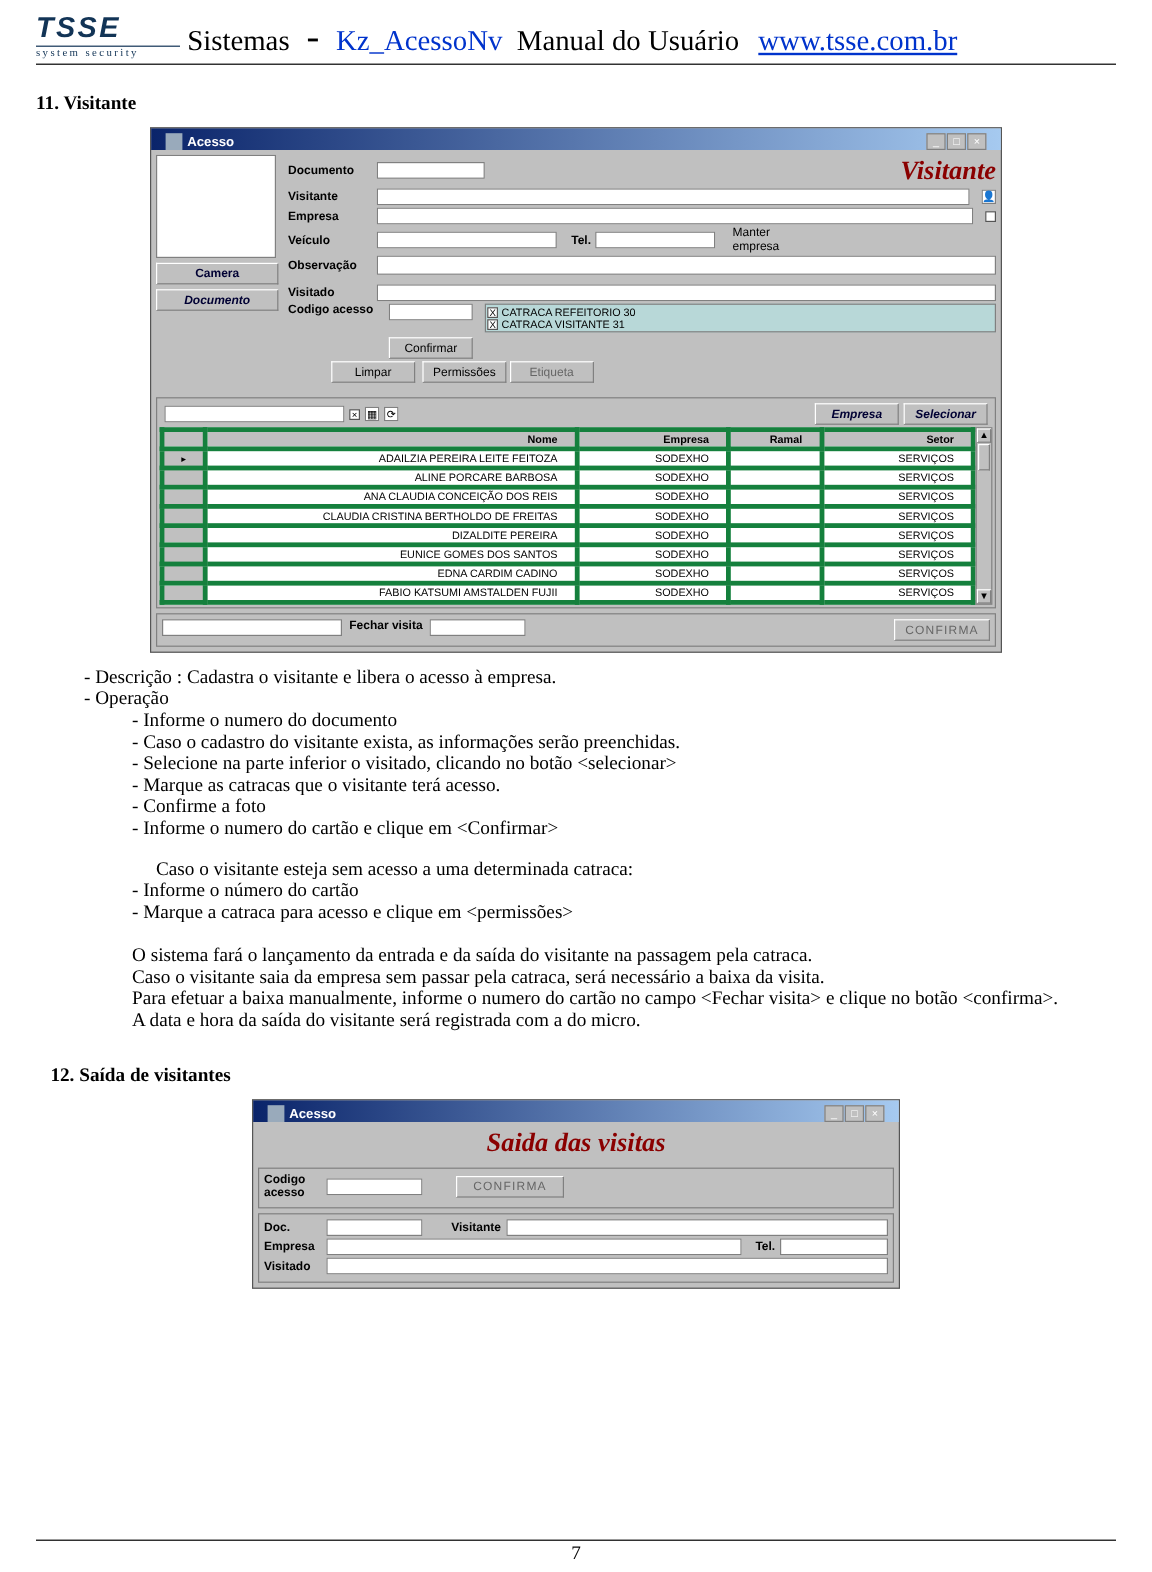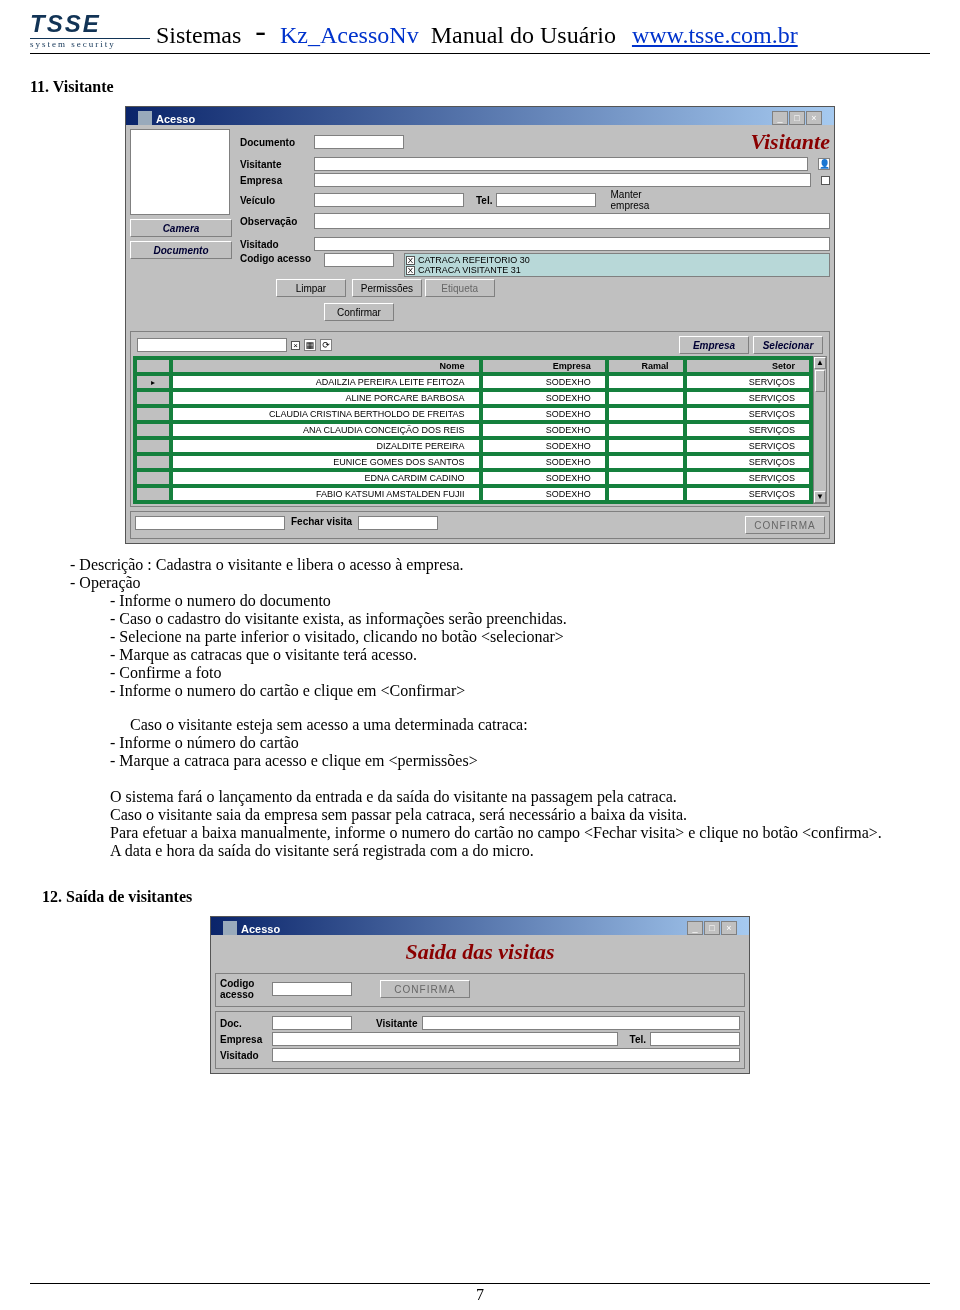--- a/index.html
+++ b/index.html
@@ -95,21 +95,21 @@
       <div class="titlebar-btns">
         <div class="tb-btn">_</div>
         <div class="tb-btn">□</div>
         <div class="tb-btn">×</div>
       </div>
     </div>
 
     <div style="display:flex;">
       <div style="width:110px; padding:4px; display:flex; flex-direction:column; gap:4px; align-items:stretch;">
         <div class="photo-box"></div>
-        <div class="btn" style="font-style:italic; font-weight:bold; color:#003; justify-content:center;">Camera</div>
+        <div class="btn" style="font-weight:bold; color:#003; justify-content:center;">Camera</div>
         <div class="btn" style="font-style:italic; font-weight:bold; color:#003; justify-content:center;">Documento</div>
       </div>
       <div style="flex:1; padding:4px;">
         <div class="row">
           <span class="lbl" style="width:70px">Documento</span>
           <div class="field" style="width:90px"></div>
           <span style="flex:1"></span>
           <span class="banner">Visitante</span>
         </div>
         <div class="row">
@@ -146,33 +146,33 @@
             <div class="listbox-row">
                 <span class="chk">X</span>
                 <span>CATRACA REFEITORIO 30</span>
               </div>
             <div class="listbox-row">
                 <span class="chk">X</span>
                 <span>CATRACA VISITANTE 31</span>
               </div>
           </div>
         </div>
+        <div class="row" style="margin-top:4px">
+          <span style="width:80px"></span>
+          <div class="btn" style="width:70px; justify-content:center">Confirmar</div>
+        </div>
         <div class="row">
           <span style="width:34px"></span>
           <div style="display:flex; gap:6px; width:100%">
             <div class="btn" style="width:70px; justify-content:center">Limpar</div>
             <div>
               <div class="btn" style="width:70px; justify-content:center; margin-bottom:2px">Permissões</div>
               <div class="btn btn-grey" style="width:70px; justify-content:center">Etiqueta</div>
             </div>
           </div>
-        </div>
-        <div class="row" style="margin-top:4px">
-          <span style="width:80px"></span>
-          <div class="btn" style="width:70px; justify-content:center">Confirmar</div>
         </div>
       </div>
     </div>
 
     <div class="panel" style="padding:2px;">
       <div class="toolbar-row">
         <div class="field" style="width:150px"></div>
         <div class="chk">×</div>
         <div class="small-img">▦</div>
         <div class="small-img">⟳</div>
@@ -203,28 +203,28 @@
                 </tr>
                 <tr>
                   <td class="rh"></td>
                   <td>ALINE PORCARE BARBOSA</td>
                   <td>SODEXHO</td>
                   <td></td>
                   <td>SERVIÇOS</td>
                 </tr>
                 <tr>
                   <td class="rh"></td>
+                  <td>ANA CLAUDIA CONCEIÇÃO DOS REIS</td>
+                  <td>SODEXHO</td>
+                  <td></td>
+                  <td>SERVIÇOS</td>
+                </tr>
+                <tr>
+                  <td class="rh"></td>
                   <td>CLAUDIA CRISTINA BERTHOLDO DE FREITAS</td>
-                  <td>SODEXHO</td>
-                  <td></td>
-                  <td>SERVIÇOS</td>
-                </tr>
-                <tr>
-                  <td class="rh"></td>
-                  <td>ANA CLAUDIA CONCEIÇÃO DOS REIS</td>
                   <td>SODEXHO</td>
                   <td></td>
                   <td>SERVIÇOS</td>
                 </tr>
                 <tr>
                   <td class="rh"></td>
                   <td>DIZALDITE PEREIRA</td>
                   <td>SODEXHO</td>
                   <td></td>
                   <td>SERVIÇOS</td>

